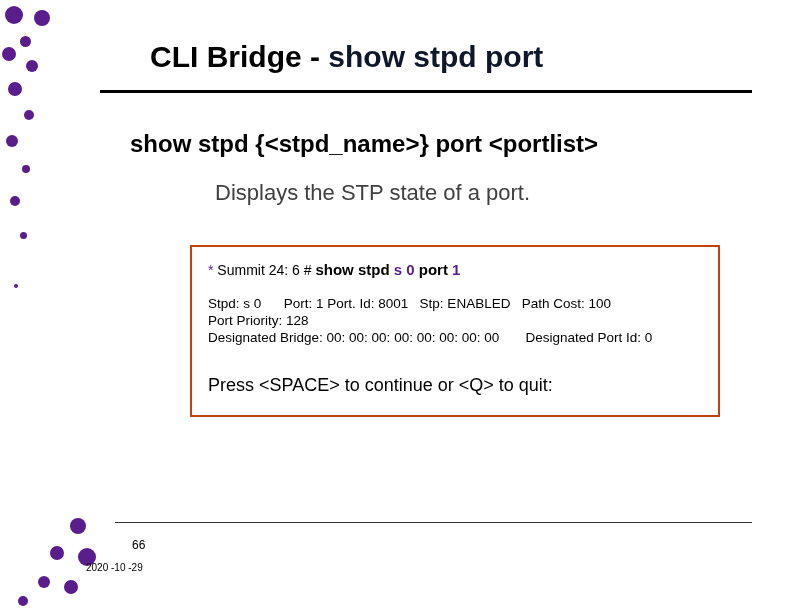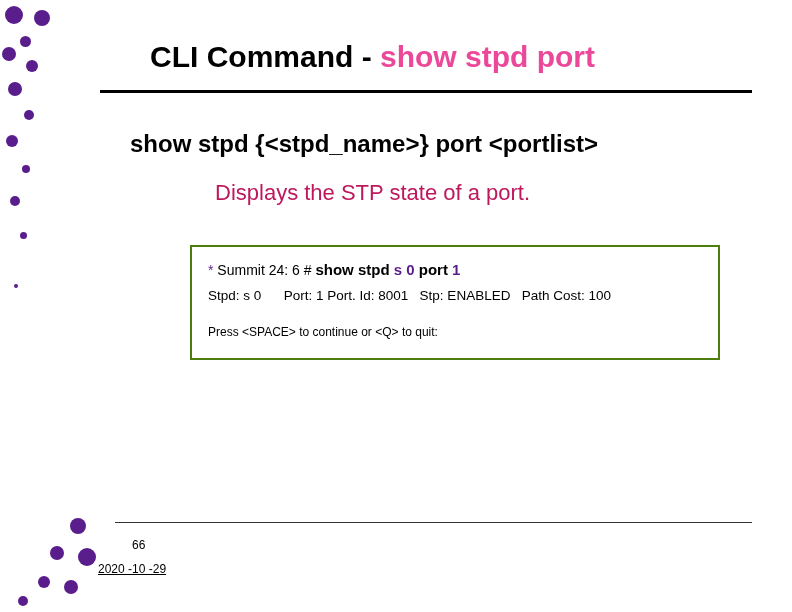--- a/index.html
+++ b/index.html
@@ -25,21 +25,21 @@
   }
   .title {
     position: absolute;
     top: 40px;
     left: 150px;
     right: 60px;
     font-size: 30px;
     font-weight: bold;
     color: #000;
   }
-  .title .hl { color: #ec4899; text-align: right; }
+  .title .hl { color: #0f172a; text-align: right; }
   .title-rule {
     position: absolute;
     top: 90px;
     left: 100px;
     right: 40px;
     height: 3px;
     background: #000;
   }
   .syntax {
     position: absolute;
@@ -47,61 +47,60 @@
     left: 130px;
     font-size: 24px;
     font-weight: bold;
     color: #000;
   }
   .desc {
     position: absolute;
     top: 180px;
     left: 215px;
     font-size: 22px;
-    color: #be185d;
+    color: #404040;
   }
   .term-box {
     position: absolute;
     top: 245px;
     left: 190px;
     width: 530px;
-    border: 2px solid #4d7c0f;
+    border: 2px solid #c2410c;
     padding: 14px 16px 18px 16px;
     font-size: 14px;
     color: #000;
     line-height: 1.25;
   }
   .term-box .prompt-star { color: #5a1d8c; }
   .term-box .prompt-text { font-size: 14px; }
   .term-box .cmd { font-weight: bold; font-size: 15px; }
   .term-box .cmd-args { color: #5a1d8c; }
-  .term-box .output { margin-top: 8px; font-size: 13.5px; }
-  .term-box .quit { margin-top: 20px; font-size: 12px; }
+  .term-box .output { margin-top: 16px; font-size: 13.5px; }
+  .term-box .quit { margin-top: 28px; font-size: 18px; }
   .bottom-rule {
     position: absolute;
     top: 522px;
     left: 115px;
     right: 40px;
     height: 1px;
     background: #333;
   }
   .slide-num {
     position: absolute;
     top: 538px;
     left: 132px;
     font-size: 12px;
     color: #000;
   }
   .slide-date {
     position: absolute;
     top: 562px;
-    left: 98px;
-    font-size: 12px;
+    left: 86px;
+    font-size: 10px;
     color: #000;
-    text-decoration: underline;
   }
 </style>
 </head>
 <body>
 
 <div class="dots">
   <div class="dot" style="width:18px;height:18px;top:6px;left:5px;"></div>
   <div class="dot" style="width:16px;height:16px;top:10px;left:34px;"></div>
   <div class="dot" style="width:11px;height:11px;top:36px;left:20px;"></div>
   <div class="dot" style="width:14px;height:14px;top:47px;left:2px;"></div>
@@ -116,33 +115,35 @@
 
   <div class="dot" style="width:16px;height:16px;top:518px;left:70px;"></div>
   <div class="dot" style="width:14px;height:14px;top:546px;left:50px;"></div>
   <div class="dot" style="width:18px;height:18px;top:548px;left:78px;"></div>
   <div class="dot" style="width:12px;height:12px;top:576px;left:38px;"></div>
   <div class="dot" style="width:14px;height:14px;top:580px;left:64px;"></div>
   <div class="dot" style="width:10px;height:10px;top:596px;left:18px;"></div>
 </div>
 
 <div class="title">
-  <span>CLI Command - </span><span class="hl">show stpd port</span>
+  <span>CLI Bridge - </span><span class="hl">show stpd port</span>
 </div>
 <div class="title-rule"></div>
 
 <div class="syntax">show stpd {&lt;stpd_name&gt;} port &lt;portlist&gt;</div>
 
 <div class="desc">Displays the STP state of a port.</div>
 
 <div class="term-box">
   <div>
     <span class="prompt-star">*</span><span class="prompt-text"> Summit 24: 6 # </span><span class="cmd">show stpd </span><span class="cmd cmd-args">s 0</span><span class="cmd"> port </span><span class="cmd cmd-args">1</span>
   </div>
   <div class="output">
     <div>Stpd: s 0&nbsp;&nbsp;&nbsp;&nbsp;&nbsp;&nbsp;Port: 1 Port. Id: 8001&nbsp;&nbsp;&nbsp;Stp: ENABLED&nbsp;&nbsp;&nbsp;Path Cost: 100</div>
+    <div>Port Priority: 128</div>
+    <div>Designated Bridge: 00: 00: 00: 00: 00: 00: 00: 00&nbsp;&nbsp;&nbsp;&nbsp;&nbsp;&nbsp;&nbsp;Designated Port Id: 0</div>
   </div>
   <div class="quit">Press &lt;SPACE&gt; to continue or &lt;Q&gt; to quit:</div>
 </div>
 
 <div class="bottom-rule"></div>
 <div class="slide-num">66</div>
 <div class="slide-date">2020 -10 -29</div>
 
 </body></html>

